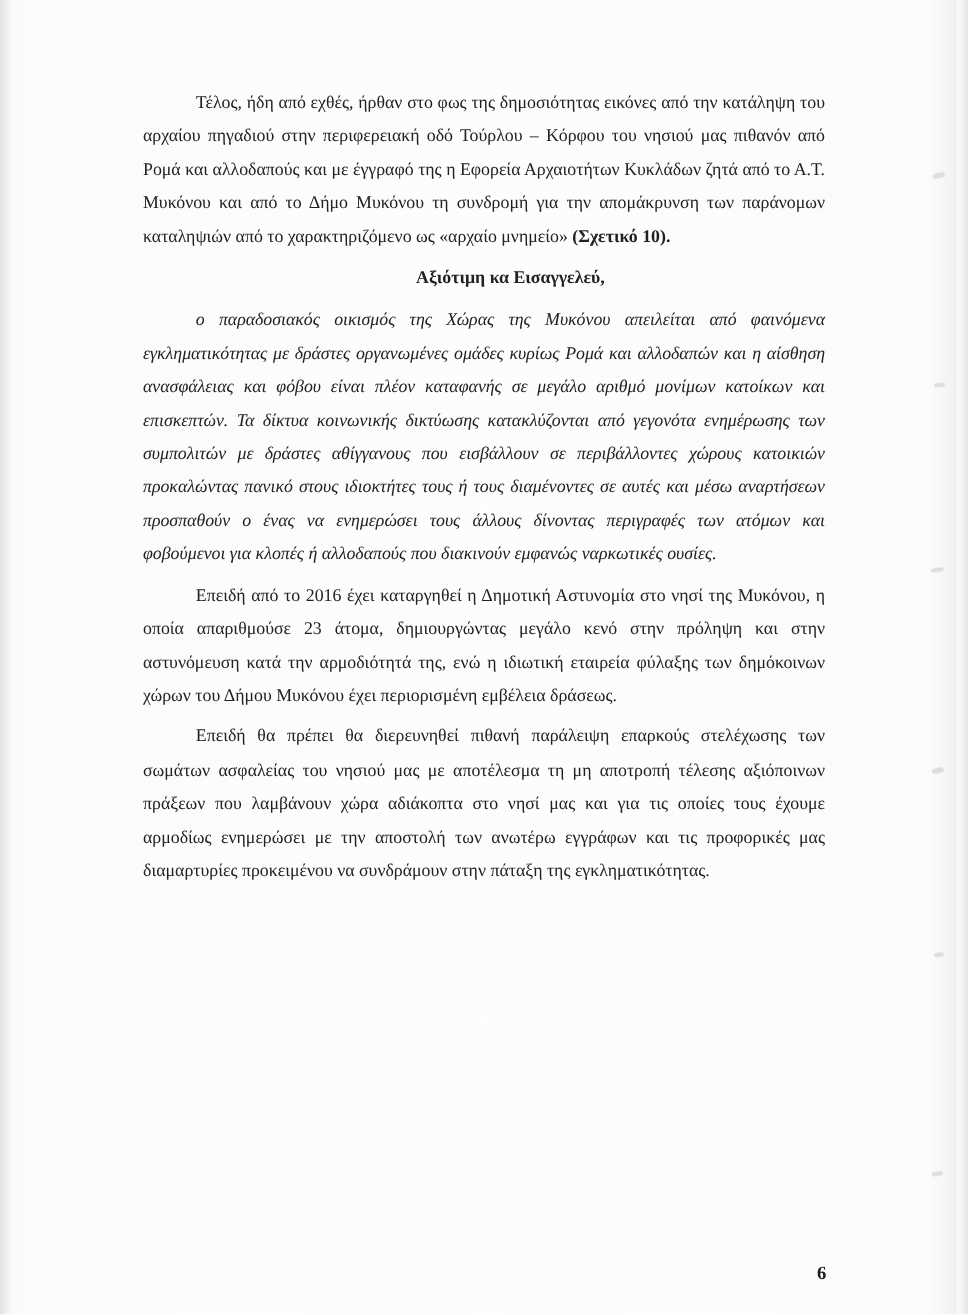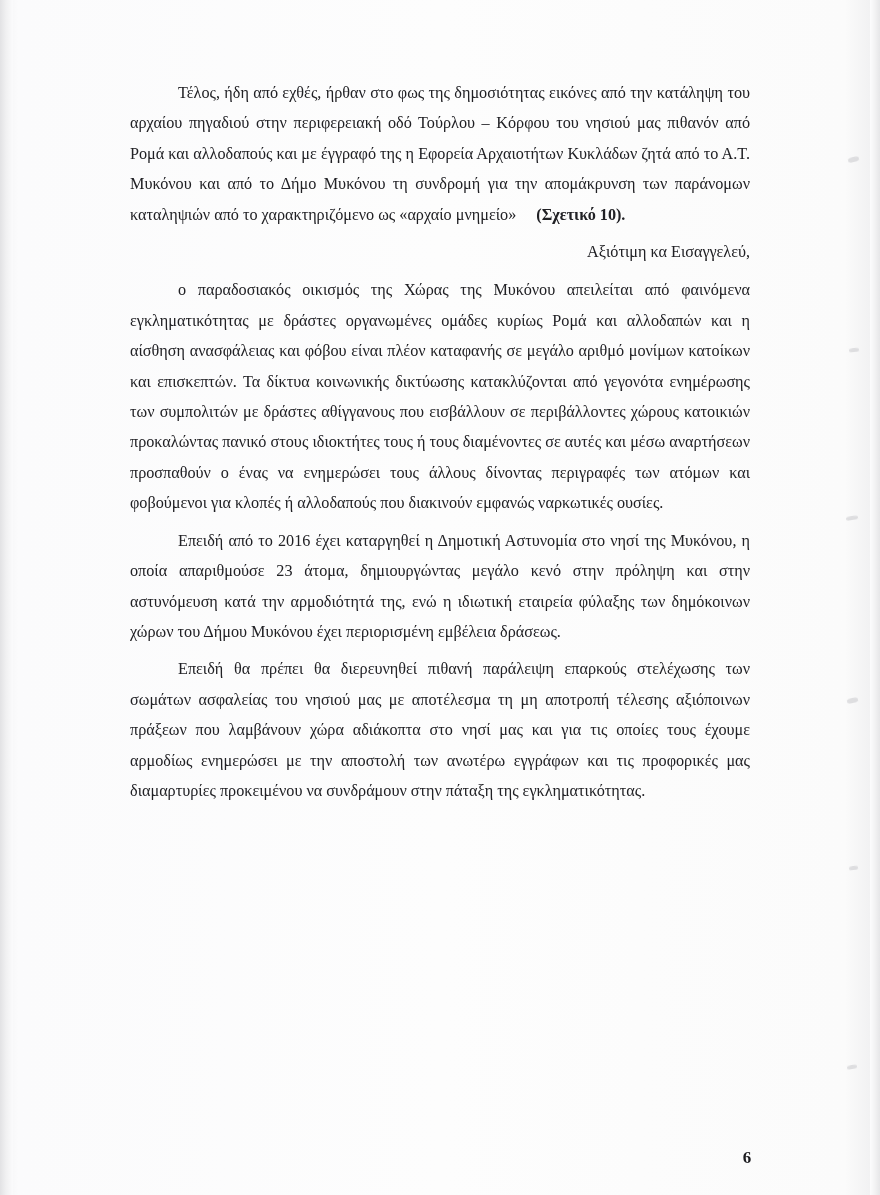--- a/index.html
+++ b/index.html
@@ -65,31 +65,32 @@
   .para {
     margin: 0 0 7px 0;
     text-indent: 48px;
     text-align: justify;
   }
 
   .para:last-child { margin-bottom: 0; }
 
   .para.salutation {
     text-indent: 48px;
-    text-align: right;
+    text-align: center;
     margin-bottom: 8px;
+    font-weight: bold;
   }
 
   .para.block-follow {
     text-indent: 48px;
+    font-style: italic;
   }
 
   .para b, .para .bold {
     font-weight: bold;
-    margin-left: 16px;
   }
 
   .page-number {
     position: absolute;
     left: 735px;
     top: 1148px;
     width: 24px;
     text-align: center;
     font-family: "Liberation Serif", "DejaVu Serif", serif;
     font-size: 17px;

